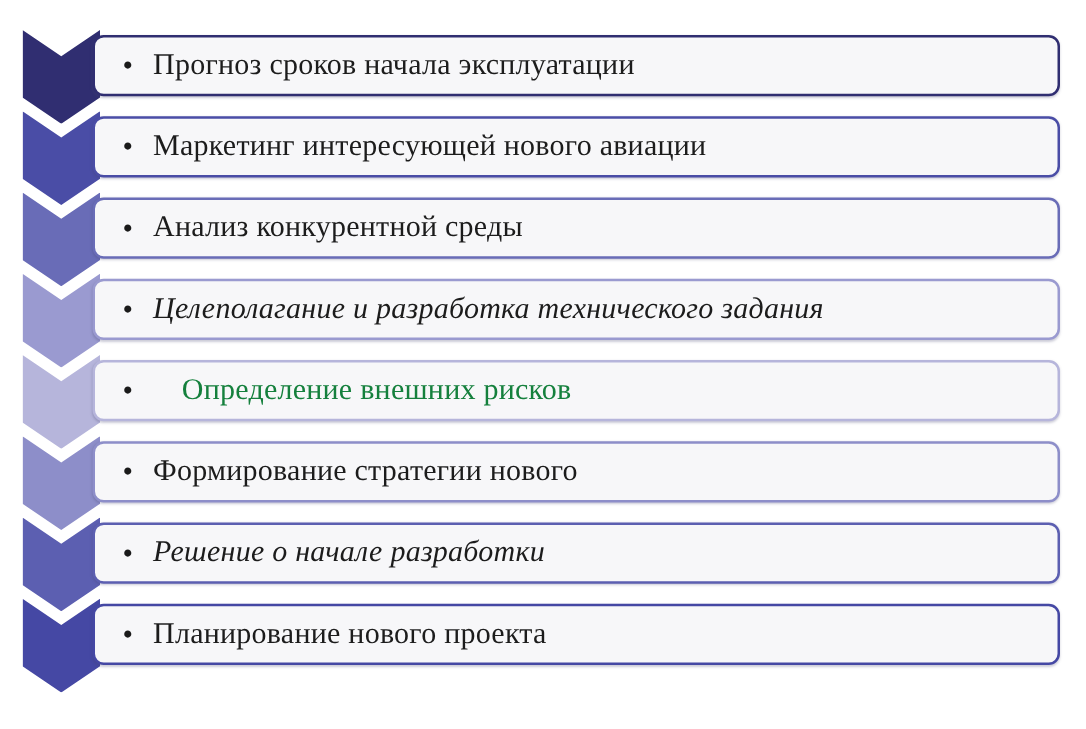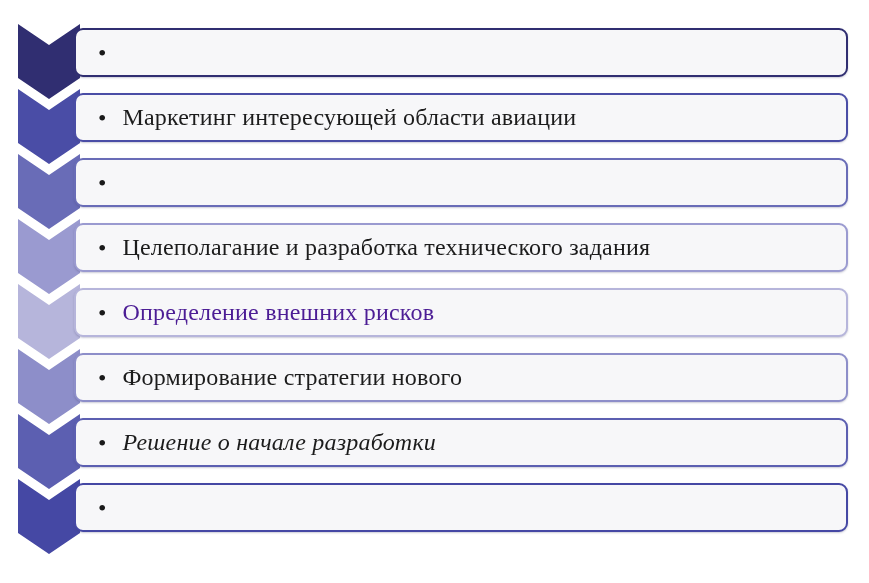--- a/index.html
+++ b/index.html
@@ -56,51 +56,53 @@
 </style>
 </head>
 <body>
 
 <div class="canvas">
   <div id="rows">
   <div class="row">
     <div class="chevron" style="top: 24px; background: rgb(48, 46, 113);"></div>
     <div class="step-box" style="top: 28px; border-color: rgb(48, 46, 113); background: rgb(247, 247, 249);">
       <span class="bullet">•</span>
+      <span class="label" style="color: rgb(28, 28, 28);">Прогноз сроков начала эксплуатации</span>
     </div>
   </div>
 
   <div class="row">
     <div class="chevron" style="top: 89px; background: rgb(74, 77, 166);"></div>
     <div class="step-box" style="top: 93px; border-color: rgb(74, 77, 166); background: rgb(247, 247, 249);">
       <span class="bullet">•</span>
-      <span class="label" style="color: rgb(28, 28, 28);">Маркетинг интересующей области авиации</span>
+      <span class="label" style="color: rgb(28, 28, 28);">Маркетинг интересующей нового авиации</span>
     </div>
   </div>
 
   <div class="row">
     <div class="chevron" style="top: 154px; background: rgb(105, 108, 183);"></div>
     <div class="step-box" style="top: 158px; border-color: rgb(105, 108, 183); background: rgb(247, 247, 249);">
       <span class="bullet">•</span>
+      <span class="label" style="color: rgb(28, 28, 28);">Анализ конкурентной среды</span>
     </div>
   </div>
 
   <div class="row">
     <div class="chevron" style="top: 219px; background: rgb(154, 154, 208);"></div>
     <div class="step-box" style="top: 223px; border-color: rgb(154, 154, 208); background: rgb(247, 247, 249);">
       <span class="bullet">•</span>
-      <span class="label" style="color: rgb(28, 28, 28);">Целеполагание и разработка технического задания</span>
+      <span class="label" style="color: rgb(28, 28, 28); font-style: italic;">Целеполагание и разработка технического задания</span>
     </div>
   </div>
 
   <div class="row">
     <div class="chevron" style="top: 284px; background: rgb(182, 181, 219);"></div>
     <div class="step-box" style="top: 288px; border-color: rgb(182, 181, 219); background: rgb(247, 247, 249);">
       <span class="bullet">•</span>
-      <span class="label" style="color: #4c1d95;">Определение внешних рисков</span>
+      <span class="label" style="color: #15803d; margin-left: 23px;">Определение внешних рисков</span>
     </div>
   </div>
 
   <div class="row">
     <div class="chevron" style="top: 349px; background: rgb(141, 142, 201);"></div>
     <div class="step-box" style="top: 353px; border-color: rgb(141, 142, 201); background: rgb(247, 247, 249);">
       <span class="bullet">•</span>
       <span class="label" style="color: rgb(28, 28, 28);">Формирование стратегии нового</span>
     </div>
   </div>
@@ -110,16 +112,17 @@
     <div class="step-box" style="top: 418px; border-color: rgb(92, 95, 177); background: rgb(247, 247, 249);">
       <span class="bullet">•</span>
       <span class="label" style="color: rgb(28, 28, 28); font-style: italic;">Решение о начале разработки</span>
     </div>
   </div>
 
   <div class="row">
     <div class="chevron" style="top: 479px; background: rgb(69, 72, 164);"></div>
     <div class="step-box" style="top: 483px; border-color: rgb(69, 72, 164); background: rgb(247, 247, 249);">
       <span class="bullet">•</span>
+      <span class="label" style="color: rgb(28, 28, 28);">Планирование нового проекта</span>
     </div>
   </div>
 </div>
 </div>
 
 </body></html>

